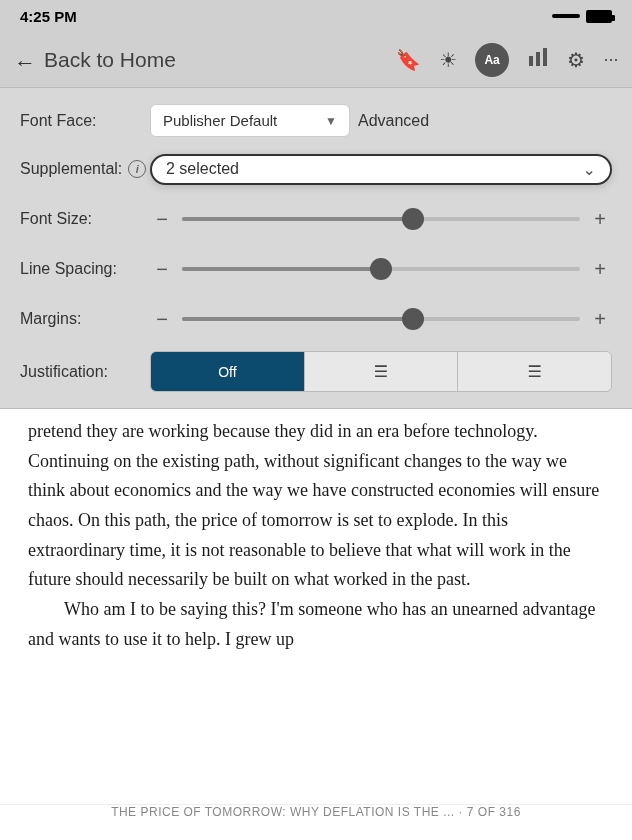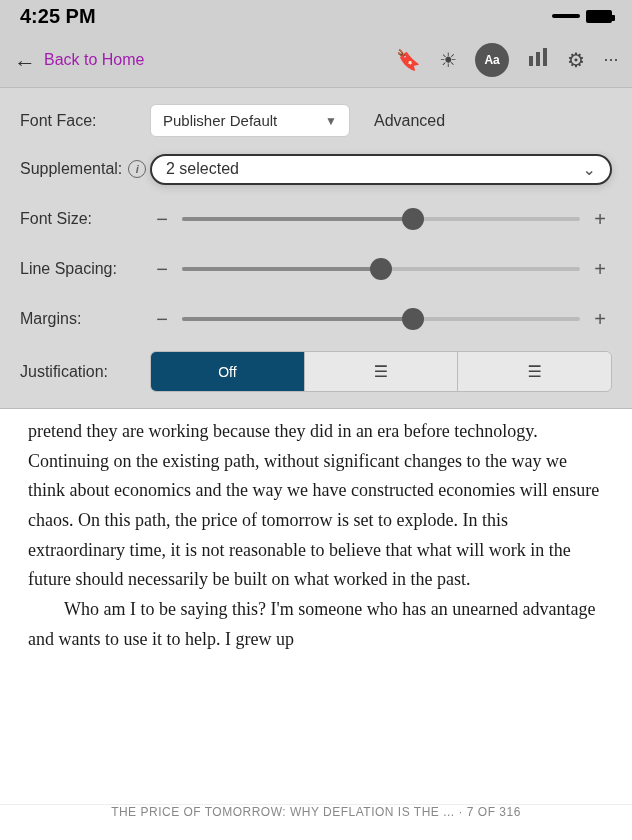--- a/index.html
+++ b/index.html
@@ -15,21 +15,21 @@
     
     .status-bar {
       height: 32px;
       background: #d0d0d0;
       display: flex;
       align-items: center;
       justify-content: space-between;
       padding: 0 20px;
     }
     .status-time {
-      font-size: 20px;
+      font-size: 15px;
       font-weight: 600;
       color: #000;
     }
     .status-right {
       display: flex;
       align-items: center;
       gap: 6px;
     }
     .battery-icon {
       display: inline-block;
@@ -65,22 +65,22 @@
       display: flex;
       align-items: center;
       gap: 8px;
     }
     .nav-back-arrow {
       font-size: 22px;
       color: #333;
       cursor: pointer;
     }
     .nav-back-text {
-      font-size: 16px;
-      color: #a21caf;
+      font-size: 21px;
+      color: #404040;
       font-weight: 500;
     }
     .nav-right {
       display: flex;
       align-items: center;
       gap: 18px;
     }
     .nav-icon {
       font-size: 20px;
       color: #444;
@@ -145,21 +145,21 @@
       margin-bottom: 14px;
     }
     .font-face-label {
       font-size: 16px;
       color: #333;
       min-width: 130px;
     }
     .font-face-controls {
       display: flex;
       align-items: center;
-      gap: 24px;
+      gap: 8px;
       flex: 1;
     }
     .dropdown-select {
       background: #fff;
       border: 1px solid #ccc;
       border-radius: 6px;
       padding: 7px 12px;
       font-size: 15px;
       color: #333;
       display: flex;

